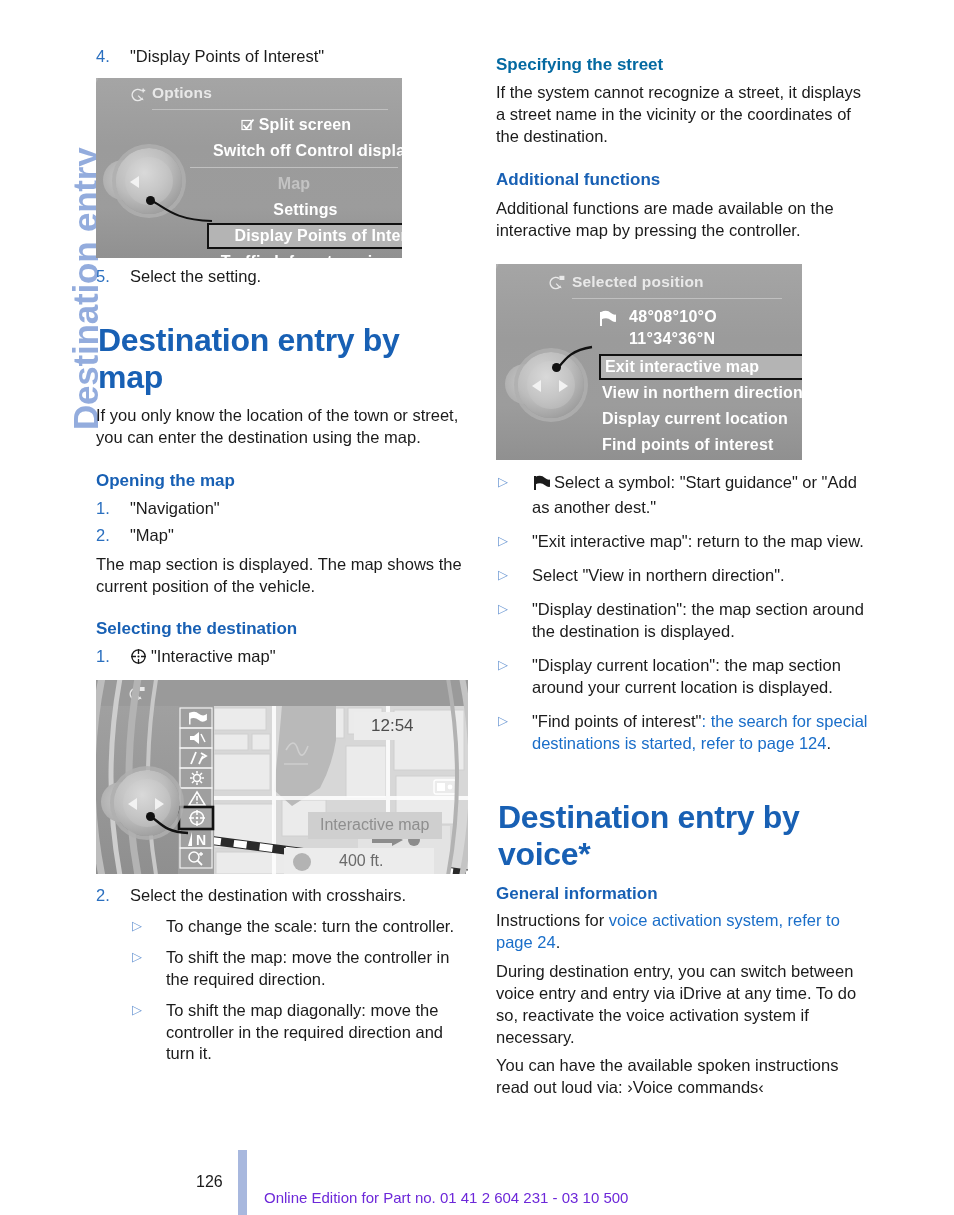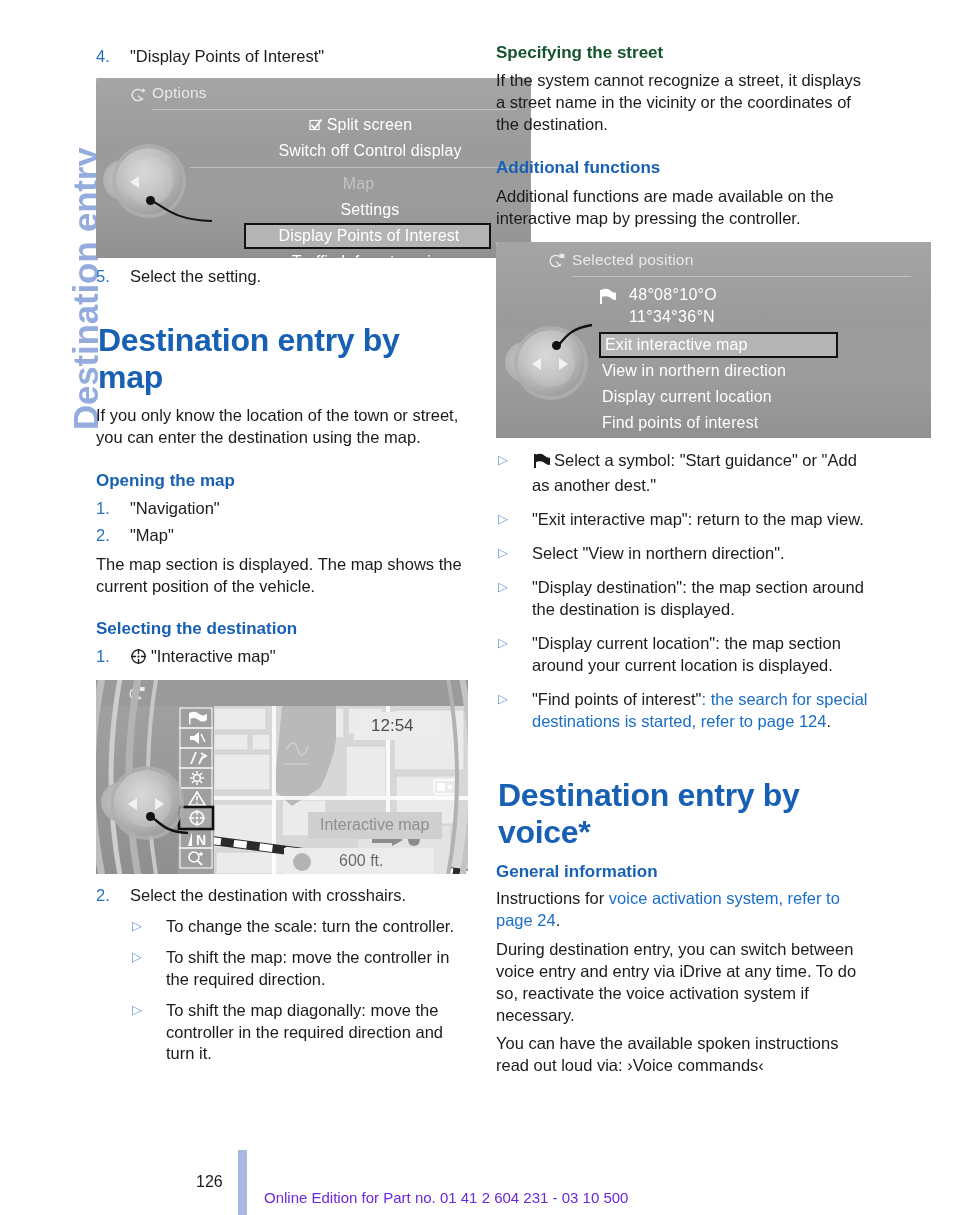--- a/index.html
+++ b/index.html
@@ -56,22 +56,22 @@
     letter-spacing: -0.3px;
   }
   h2.h-sub {
     font-size: 17px;
     font-weight: bold;
     color: #1860b4;
     margin: 22px 0 3px 0;
     line-height: 1.2;
   }
   h2.h-sub.cont {
-    color: #14532d;
-    margin-top: 3px;
+    color: #0369a1;
+    margin-top: 15px;
   }
   p.body {
     font-size: 16.5px;
     line-height: 1.33;
     margin: 7px 0 0 0;
     color: #1b1b1b;
   }
   p.body.tight { margin-top: 5px; }
   .lnk { color: #1a6ec9; }
 
@@ -123,24 +123,25 @@
 
   .inline-icon {
     display: inline-block;
     vertical-align: -3px;
     margin-right: 4px;
   }
 
   
   .idrive {
     position: relative;
-    width: 435px;
+    width: 306px;
     background: linear-gradient(to bottom, #a5a5a5 0%, #9b9b9b 38%, #9c9c9c 72%, #909090 100%);
     overflow: hidden;
     font-size: 0;
+    font-weight: bold;
   }
   .idrive .swoosh {
     position: absolute;
     top: -14%;
     height: 128%;
     border-radius: 50%;
     pointer-events: none;
   }
   .idrive .title-row {
     position: absolute;
@@ -527,21 +528,21 @@
         </g>
         <g fill="none">
           <path d="M364 -12 Q388 97 364 206" stroke="#c4c4c4" stroke-width="6"></path>
           <path d="M350 -12 Q372 97 350 206" stroke="#b2b2b2" stroke-width="4"></path>
         </g>
       </g>
     </svg>
 
     <div style="position:absolute;left:275px;top:36px;font-size:17px;color:#4d4d4d;font-family:'Liberation Sans',sans-serif;">12:54</div>
     <div style="position:absolute;left:224px;top:136px;font-size:16px;color:#8e8e8e;font-family:'Liberation Sans',sans-serif;">Interactive map</div>
-    <div style="position:absolute;left:243px;top:172px;font-size:16px;color:#6a6a6a;font-family:'Liberation Sans',sans-serif;">600 ft.</div>
+    <div style="position:absolute;left:243px;top:172px;font-size:16px;color:#6a6a6a;font-family:'Liberation Sans',sans-serif;">400 ft.</div>
 
     <div class="knob" style="left:10px; top:88px;">
       <div class="side"></div>
       <div class="outer"></div>
       <div class="inner"></div>
       <div class="arw l" style="left:22px;"></div>
       <div class="arw r" style="left:49px;"></div>
     </div>
     <svg class="leader" style="left:50px; top:132px;" width="46" height="32">
       <path d="M4 4 C 14 10, 18 20, 42 21" fill="none" stroke="#111" stroke-width="2.4"></path>
@@ -572,21 +573,21 @@
 </div>
 
 <div class="col" id="col-right">
 
   <h2 class="h-sub cont">Specifying the street</h2>
   <p class="body">If the system cannot recognize a street, it displays a street name in the vicinity or the coordinates of the destination.</p>
 
   <h2 class="h-sub">Additional functions</h2>
   <p class="body">Additional functions are made available on the interactive map by pressing the controller.</p>
 
-  <div class="idrive" id="idrive-selected" style="height:196px; margin-top:13px;">
+  <div class="idrive" id="idrive-selected" style="height:196px; margin-top:23px;">
     <div class="swoosh" style="left:-58px; width:90px;  border:7px solid #bdbdbd; border-right-color:transparent; border-top-color:transparent;"></div>
     <div class="swoosh" style="left:-40px; width:90px;  border:5px solid #cfcfcf; border-right-color:transparent; border-top-color:transparent;"></div>
     <div class="swoosh" style="left:-24px; width:92px;  border:6px solid #b3b3b3; border-right-color:transparent; border-top-color:transparent;"></div>
     <div class="swoosh" style="right:-56px; width:80px; border:6px solid #c4c4c4; border-left-color:transparent; border-top-color:transparent;"></div>
     <div class="swoosh" style="right:-38px; width:78px; border:4px solid #b2b2b2; border-left-color:transparent; border-top-color:transparent;"></div>
 
     <span style="position:absolute;left:52px;top:11px;">
       <svg width="17" height="16" viewBox="0 0 17 16">
         <path d="M11 3.4A5.6 5.6 0 1 0 11 12.6" fill="none" stroke="#e9e9e9" stroke-width="1.5"></path>
         <path d="M8.2 8.6 L12.3 12.9" stroke="#e9e9e9" stroke-width="1.3" fill="none"></path>

